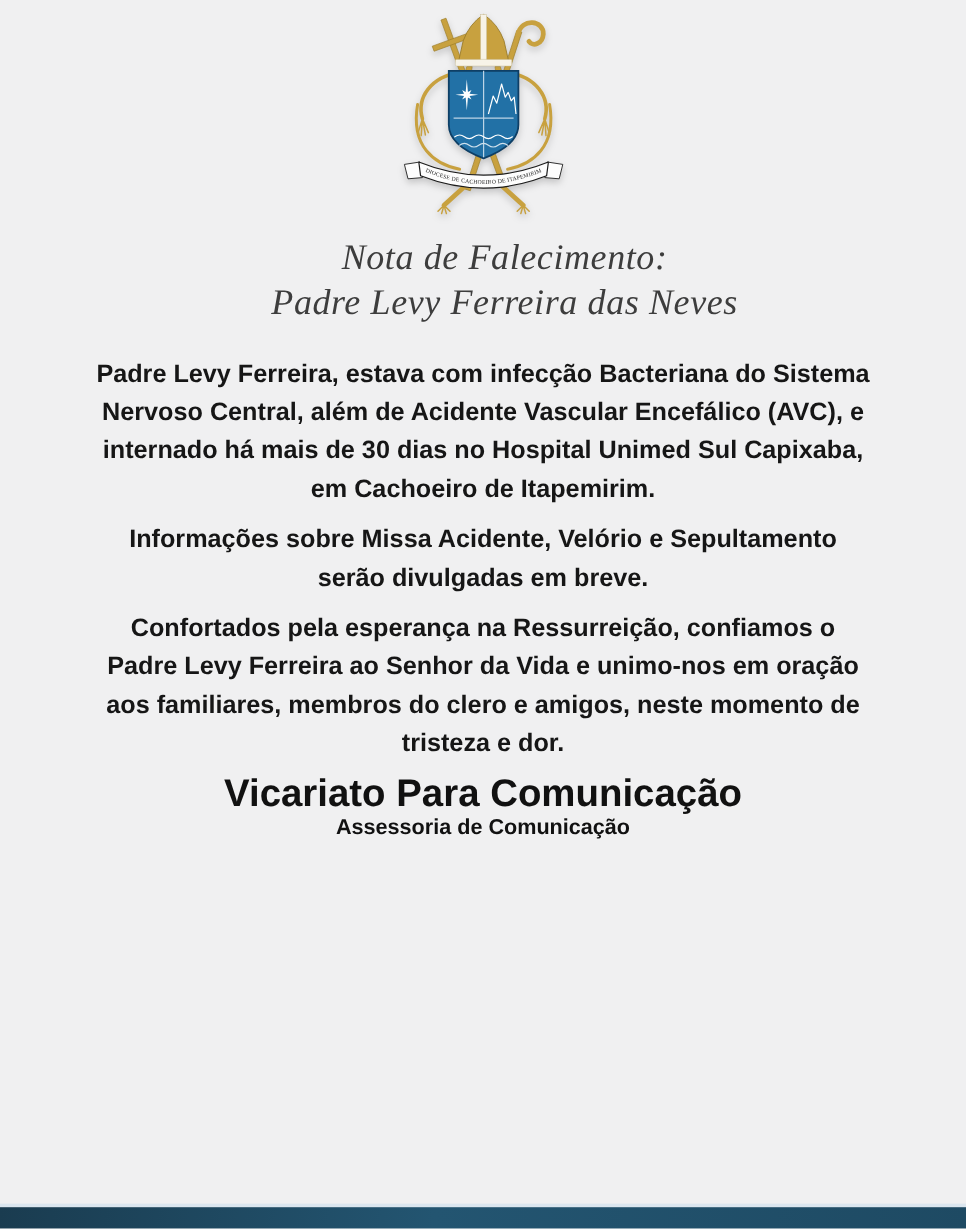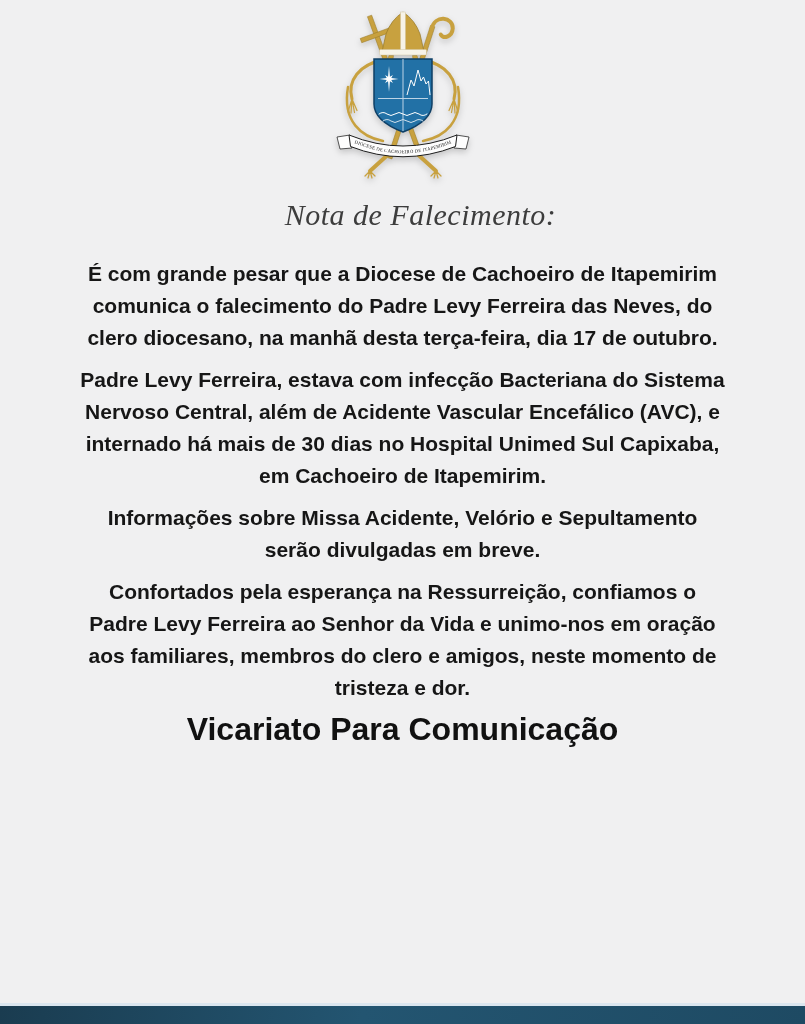--- a/index.html
+++ b/index.html
@@ -129,29 +129,30 @@
         <path id="bannerPath" d="M 40,273 Q 140,316 240,273" fill="none"></path>
         <text font-size="9.5" fill="#1a1a1a" letter-spacing="0.4" font-family="Liberation Serif, serif">
           <textPath href="#bannerPath" startOffset="50%" text-anchor="middle">DIOCESE DE CACHOEIRO DE ITAPEMIRIM</textPath>
         </text>
       </g>
     </svg>
   </div>
 
   <h1 class="title">
     <span>Nota de Falecimento:</span>
+    <span>Padre Levy Ferreira das Neves</span>
   </h1>
 
   <div class="body">
-    <p>É com grande pesar que a Diocese de Cachoeiro de Itapemirim comunica o falecimento do Padre Levy Ferreira das Neves, do clero diocesano, na manhã desta terça-feira, dia 17 de outubro.</p>
     <p>Padre Levy Ferreira, estava com infecção Bacteriana do Sistema Nervoso Central, além de Acidente Vascular Encefálico (AVC), e internado há mais de 30 dias no Hospital Unimed Sul Capixaba, em Cachoeiro de Itapemirim.</p>
     <p>Informações sobre Missa Acidente, Velório e Sepultamento serão divulgadas em breve.</p>
     <p>Confortados pela esperança na Ressurreição, confiamos o Padre Levy Ferreira ao Senhor da Vida e unimo-nos em oração aos familiares, membros do clero e amigos, neste momento de tristeza e dor.</p>
   </div>
 
   <div class="footer">
     <div class="footer-title">Vicariato Para Comunicação</div>
+    <div class="footer-subtitle">Assessoria de Comunicação</div>
   </div>
 
   <div class="bar-light"></div>
   <div class="bar"></div>
 
 </div>
 
 </body></html>

